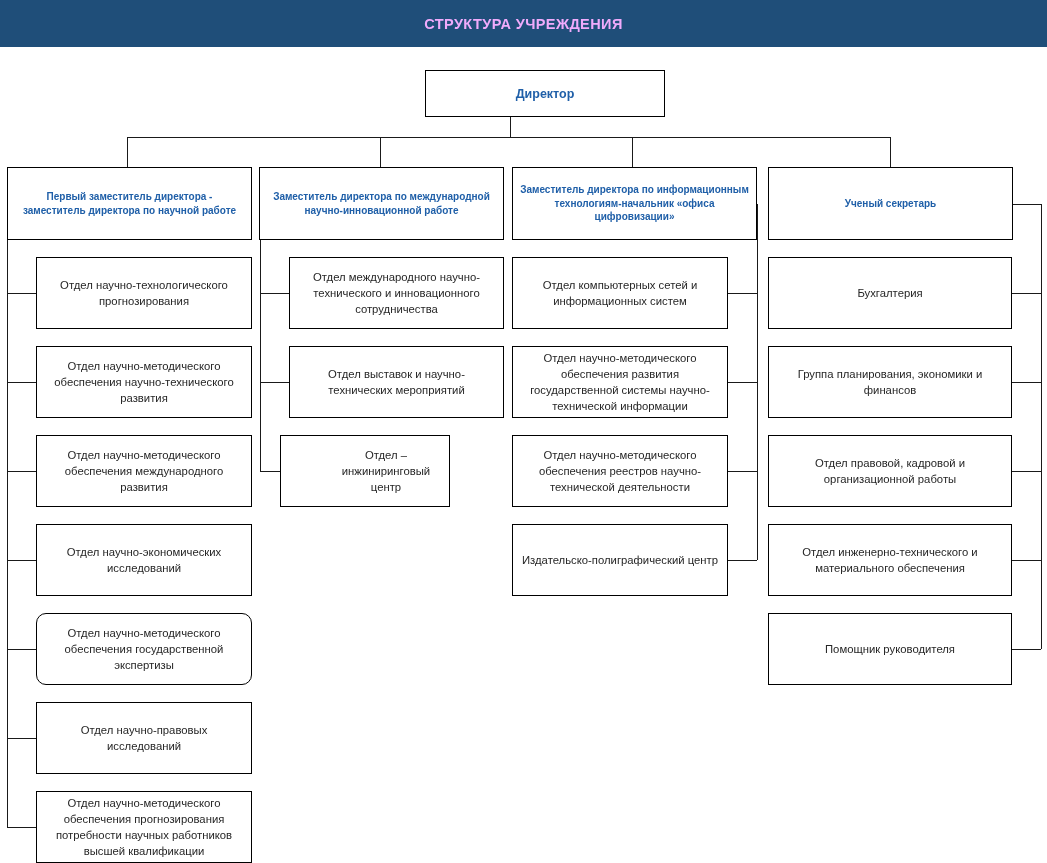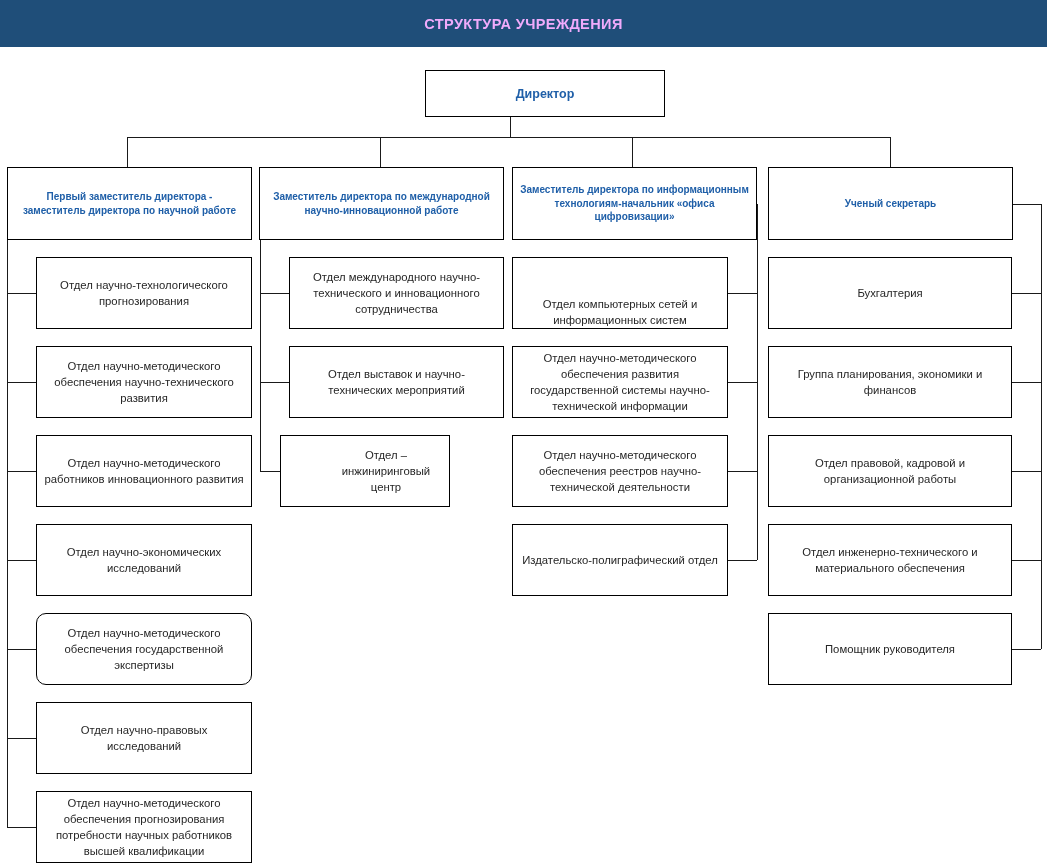--- a/index.html
+++ b/index.html
@@ -64,21 +64,21 @@
       <div class="line v" style="left: 7px; top: 240px; width: 1.3px; height: 587px;"></div>
       <div class="node leaf" style="left: 36px; top: 257px; width: 216px; height: 72px;">
         <span class="lbl">Отдел научно-технологического прогнозирования</span>
       </div>
       <div class="line h" style="left: 7px; top: 293px; width: 29px; height: 1.3px;"></div>
       <div class="node leaf" style="left: 36px; top: 346px; width: 216px; height: 72px;">
         <span class="lbl">Отдел научно-методического обеспечения научно-технического развития</span>
       </div>
       <div class="line h" style="left: 7px; top: 382px; width: 29px; height: 1.3px;"></div>
       <div class="node leaf" style="left: 36px; top: 435px; width: 216px; height: 72px;">
-        <span class="lbl">Отдел научно-методического работников инновационного развития</span>
+        <span class="lbl">Отдел научно-методического обеспечения международного развития</span>
       </div>
       <div class="line h" style="left: 7px; top: 471px; width: 29px; height: 1.3px;"></div>
       <div class="node leaf" style="left: 36px; top: 524px; width: 216px; height: 72px;">
         <span class="lbl">Отдел научно-экономических исследований</span>
       </div>
       <div class="line h" style="left: 7px; top: 560px; width: 29px; height: 1.3px;"></div>
       <div class="node leaf" style="left: 36px; top: 613px; width: 216px; height: 72px; border-radius: 10px;">
         <span class="lbl">Отдел научно-методического обеспечения государственной экспертизы</span>
       </div>
       <div class="line h" style="left: 7px; top: 649px; width: 29px; height: 1.3px;"></div>
@@ -103,34 +103,34 @@
       </div>
       <div class="line h" style="left: 259.5px; top: 382px; width: 29.5px; height: 1.3px;"></div>
       <div class="node leaf" style="left: 280px; top: 435px; width: 170px; height: 72px; padding-left: 42px;">
         <span class="lbl">Отдел – инжиниринговый центр</span>
       </div>
       <div class="line h" style="left: 259.5px; top: 471px; width: 29.5px; height: 1.3px;"></div>
       <div class="node head" style="left: 512px; top: 167px; width: 245px; height: 73px;">
         <span class="lbl">Заместитель директора по информационным технологиям-начальник «офиса цифровизации»</span>
       </div>
       <div class="line v" style="left: 756.5px; top: 240px; width: 1.3px; height: 320px;"></div>
-      <div class="node leaf" style="left: 512px; top: 257px; width: 216px; height: 72px; align-items: flex-end;">
+      <div class="node leaf" style="left: 512px; top: 257px; width: 216px; height: 72px;">
         <span class="lbl">Отдел компьютерных сетей и информационных систем</span>
       </div>
       <div class="line h" style="left: 728px; top: 293px; width: 28.5px; height: 1.3px;"></div>
       <div class="node leaf" style="left: 512px; top: 346px; width: 216px; height: 72px;">
         <span class="lbl">Отдел научно-методического обеспечения развития государственной системы научно-технической информации</span>
       </div>
       <div class="line h" style="left: 728px; top: 382px; width: 28.5px; height: 1.3px;"></div>
       <div class="node leaf" style="left: 512px; top: 435px; width: 216px; height: 72px;">
         <span class="lbl">Отдел научно-методического обеспечения реестров научно-технической деятельности</span>
       </div>
       <div class="line h" style="left: 728px; top: 471px; width: 28.5px; height: 1.3px;"></div>
       <div class="node leaf" style="left: 512px; top: 524px; width: 216px; height: 72px;">
-        <span class="lbl">Издательско-полиграфический отдел</span>
+        <span class="lbl">Издательско-полиграфический центр</span>
       </div>
       <div class="line h" style="left: 728px; top: 560px; width: 28.5px; height: 1.3px;"></div>
       <div class="line h" style="left: 757px; top: 203.5px; height: 1.3px;"></div>
       <div class="line v" style="left: 756.5px; top: 203.5px; width: 1.3px; height: 36.5px;"></div>
       <div class="node head" style="left: 768px; top: 167px; width: 245px; height: 73px;">
         <span class="lbl">Ученый секретарь</span>
       </div>
       <div class="line v" style="left: 1040.5px; top: 240px; width: 1.3px; height: 409px;"></div>
       <div class="node leaf" style="left: 768px; top: 257px; width: 244px; height: 72px;">
         <span class="lbl">Бухгалтерия</span>

